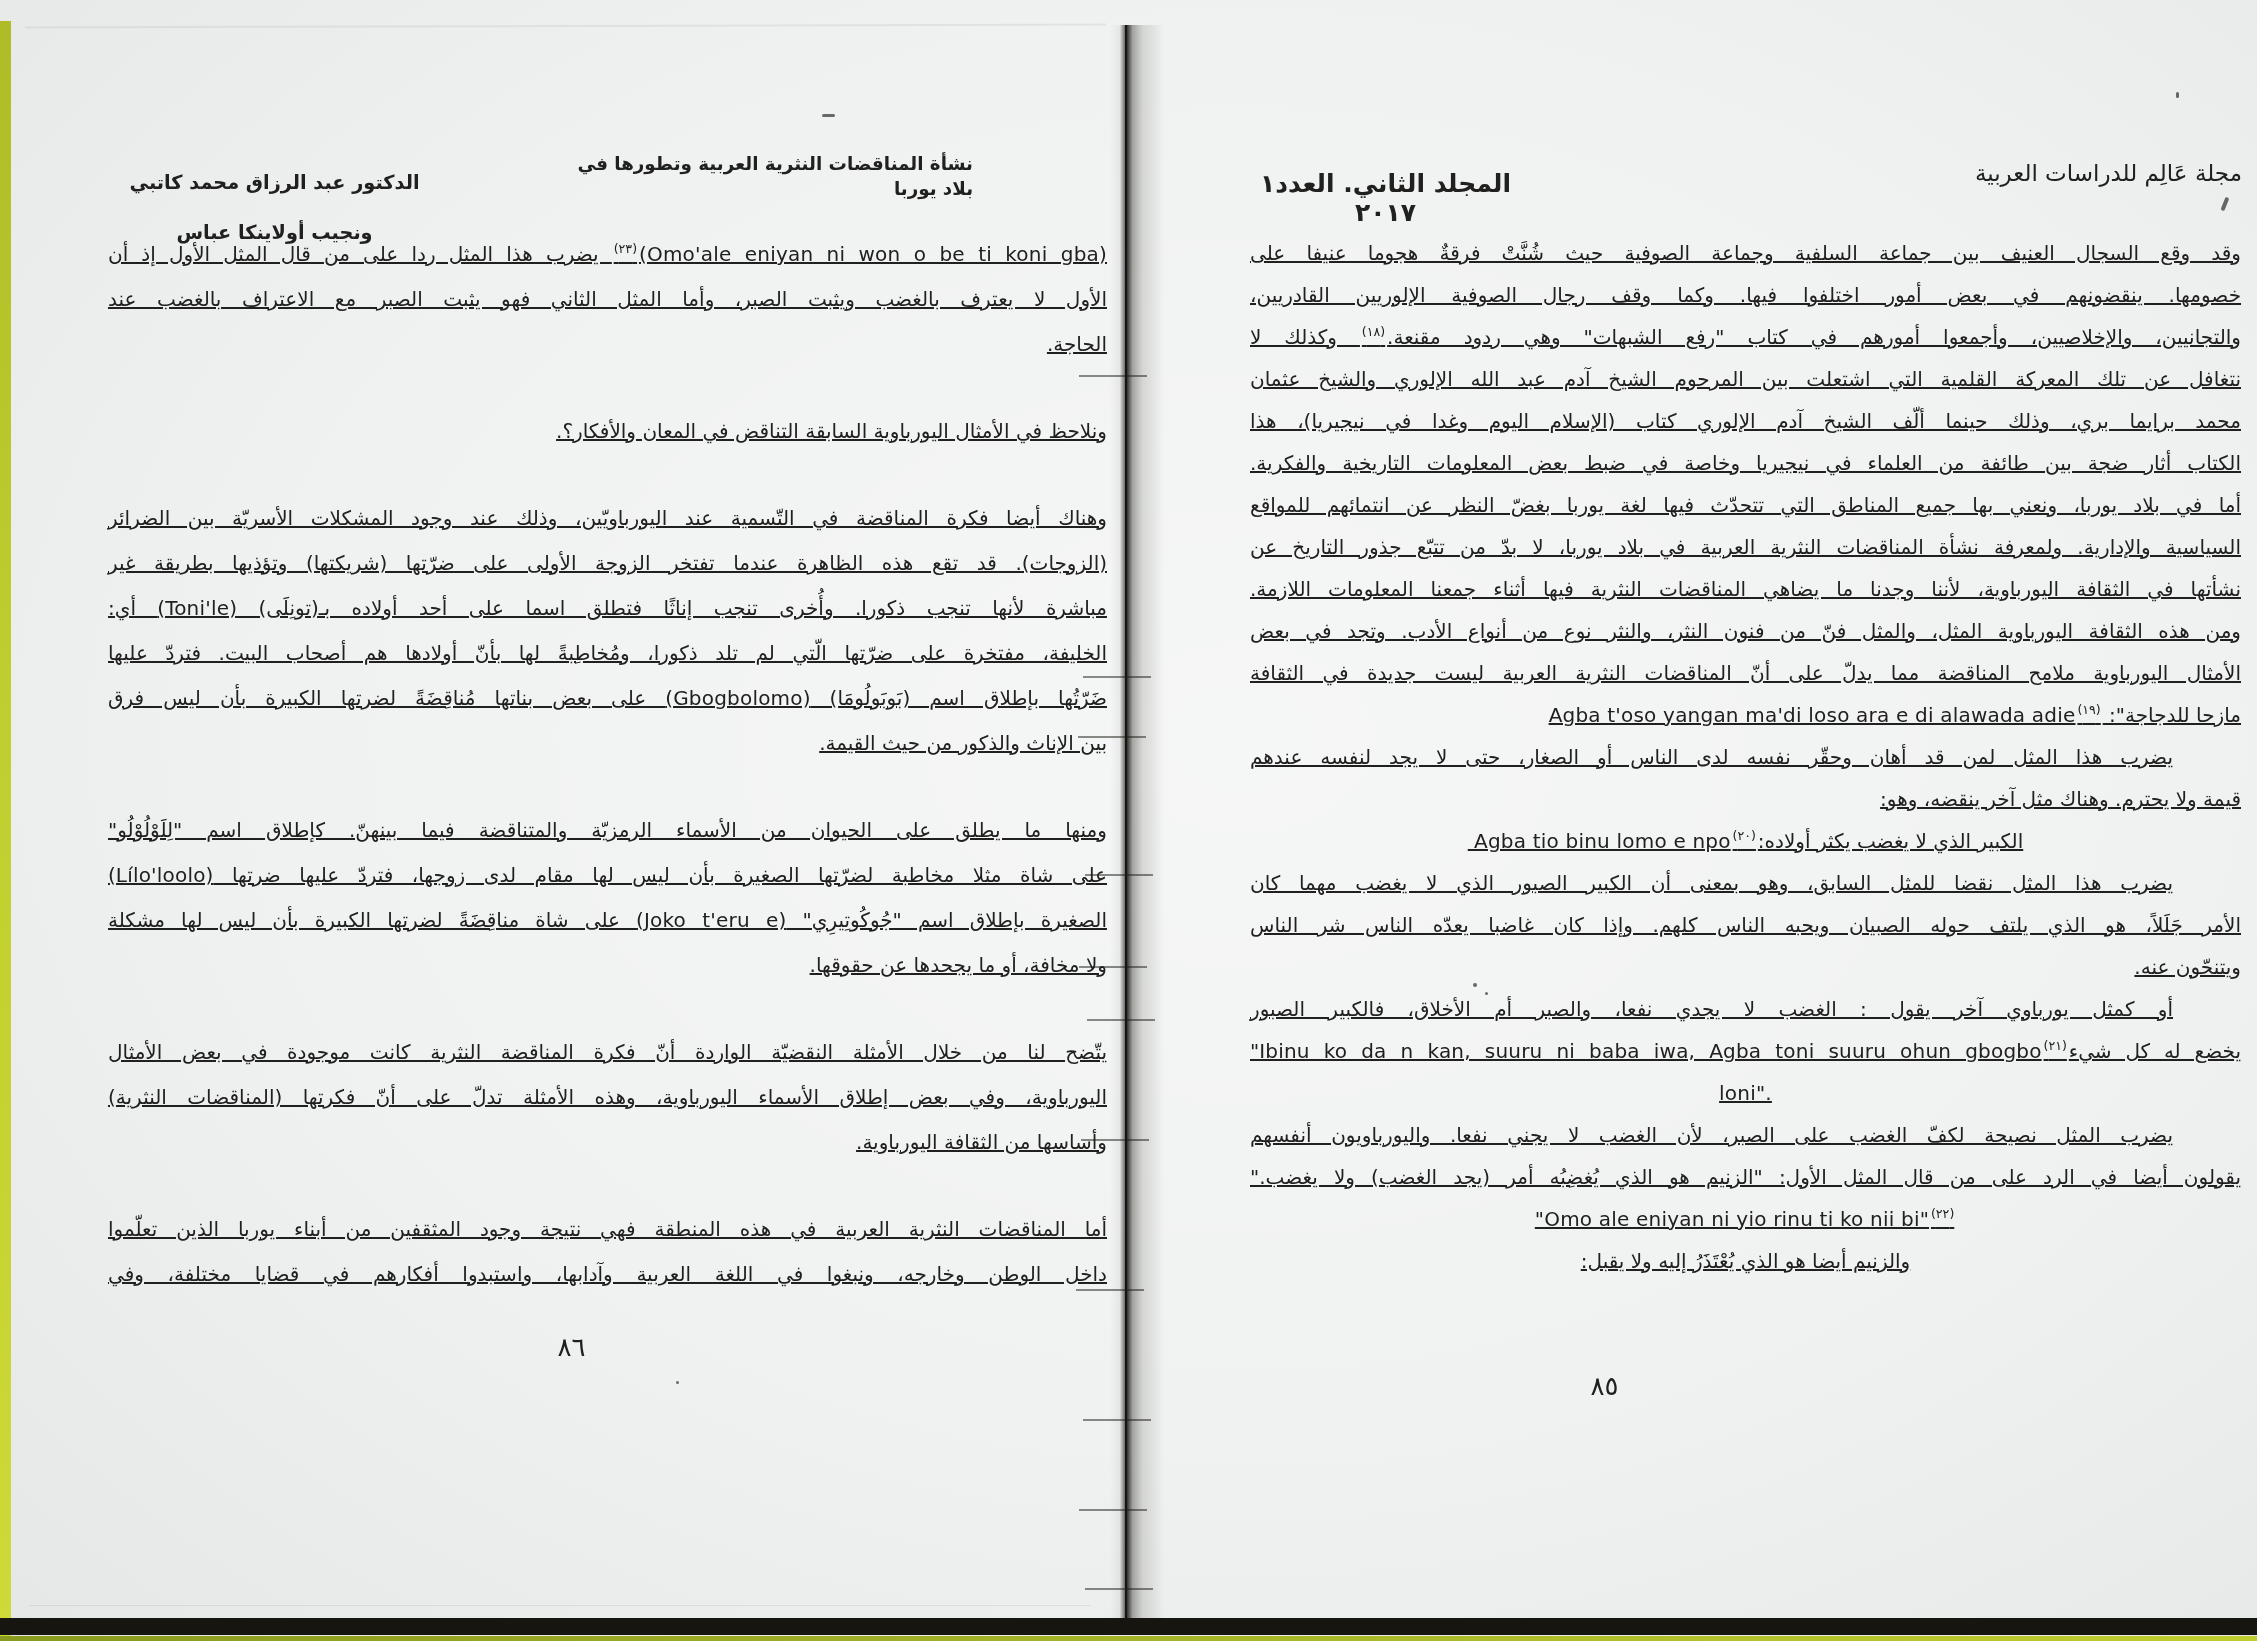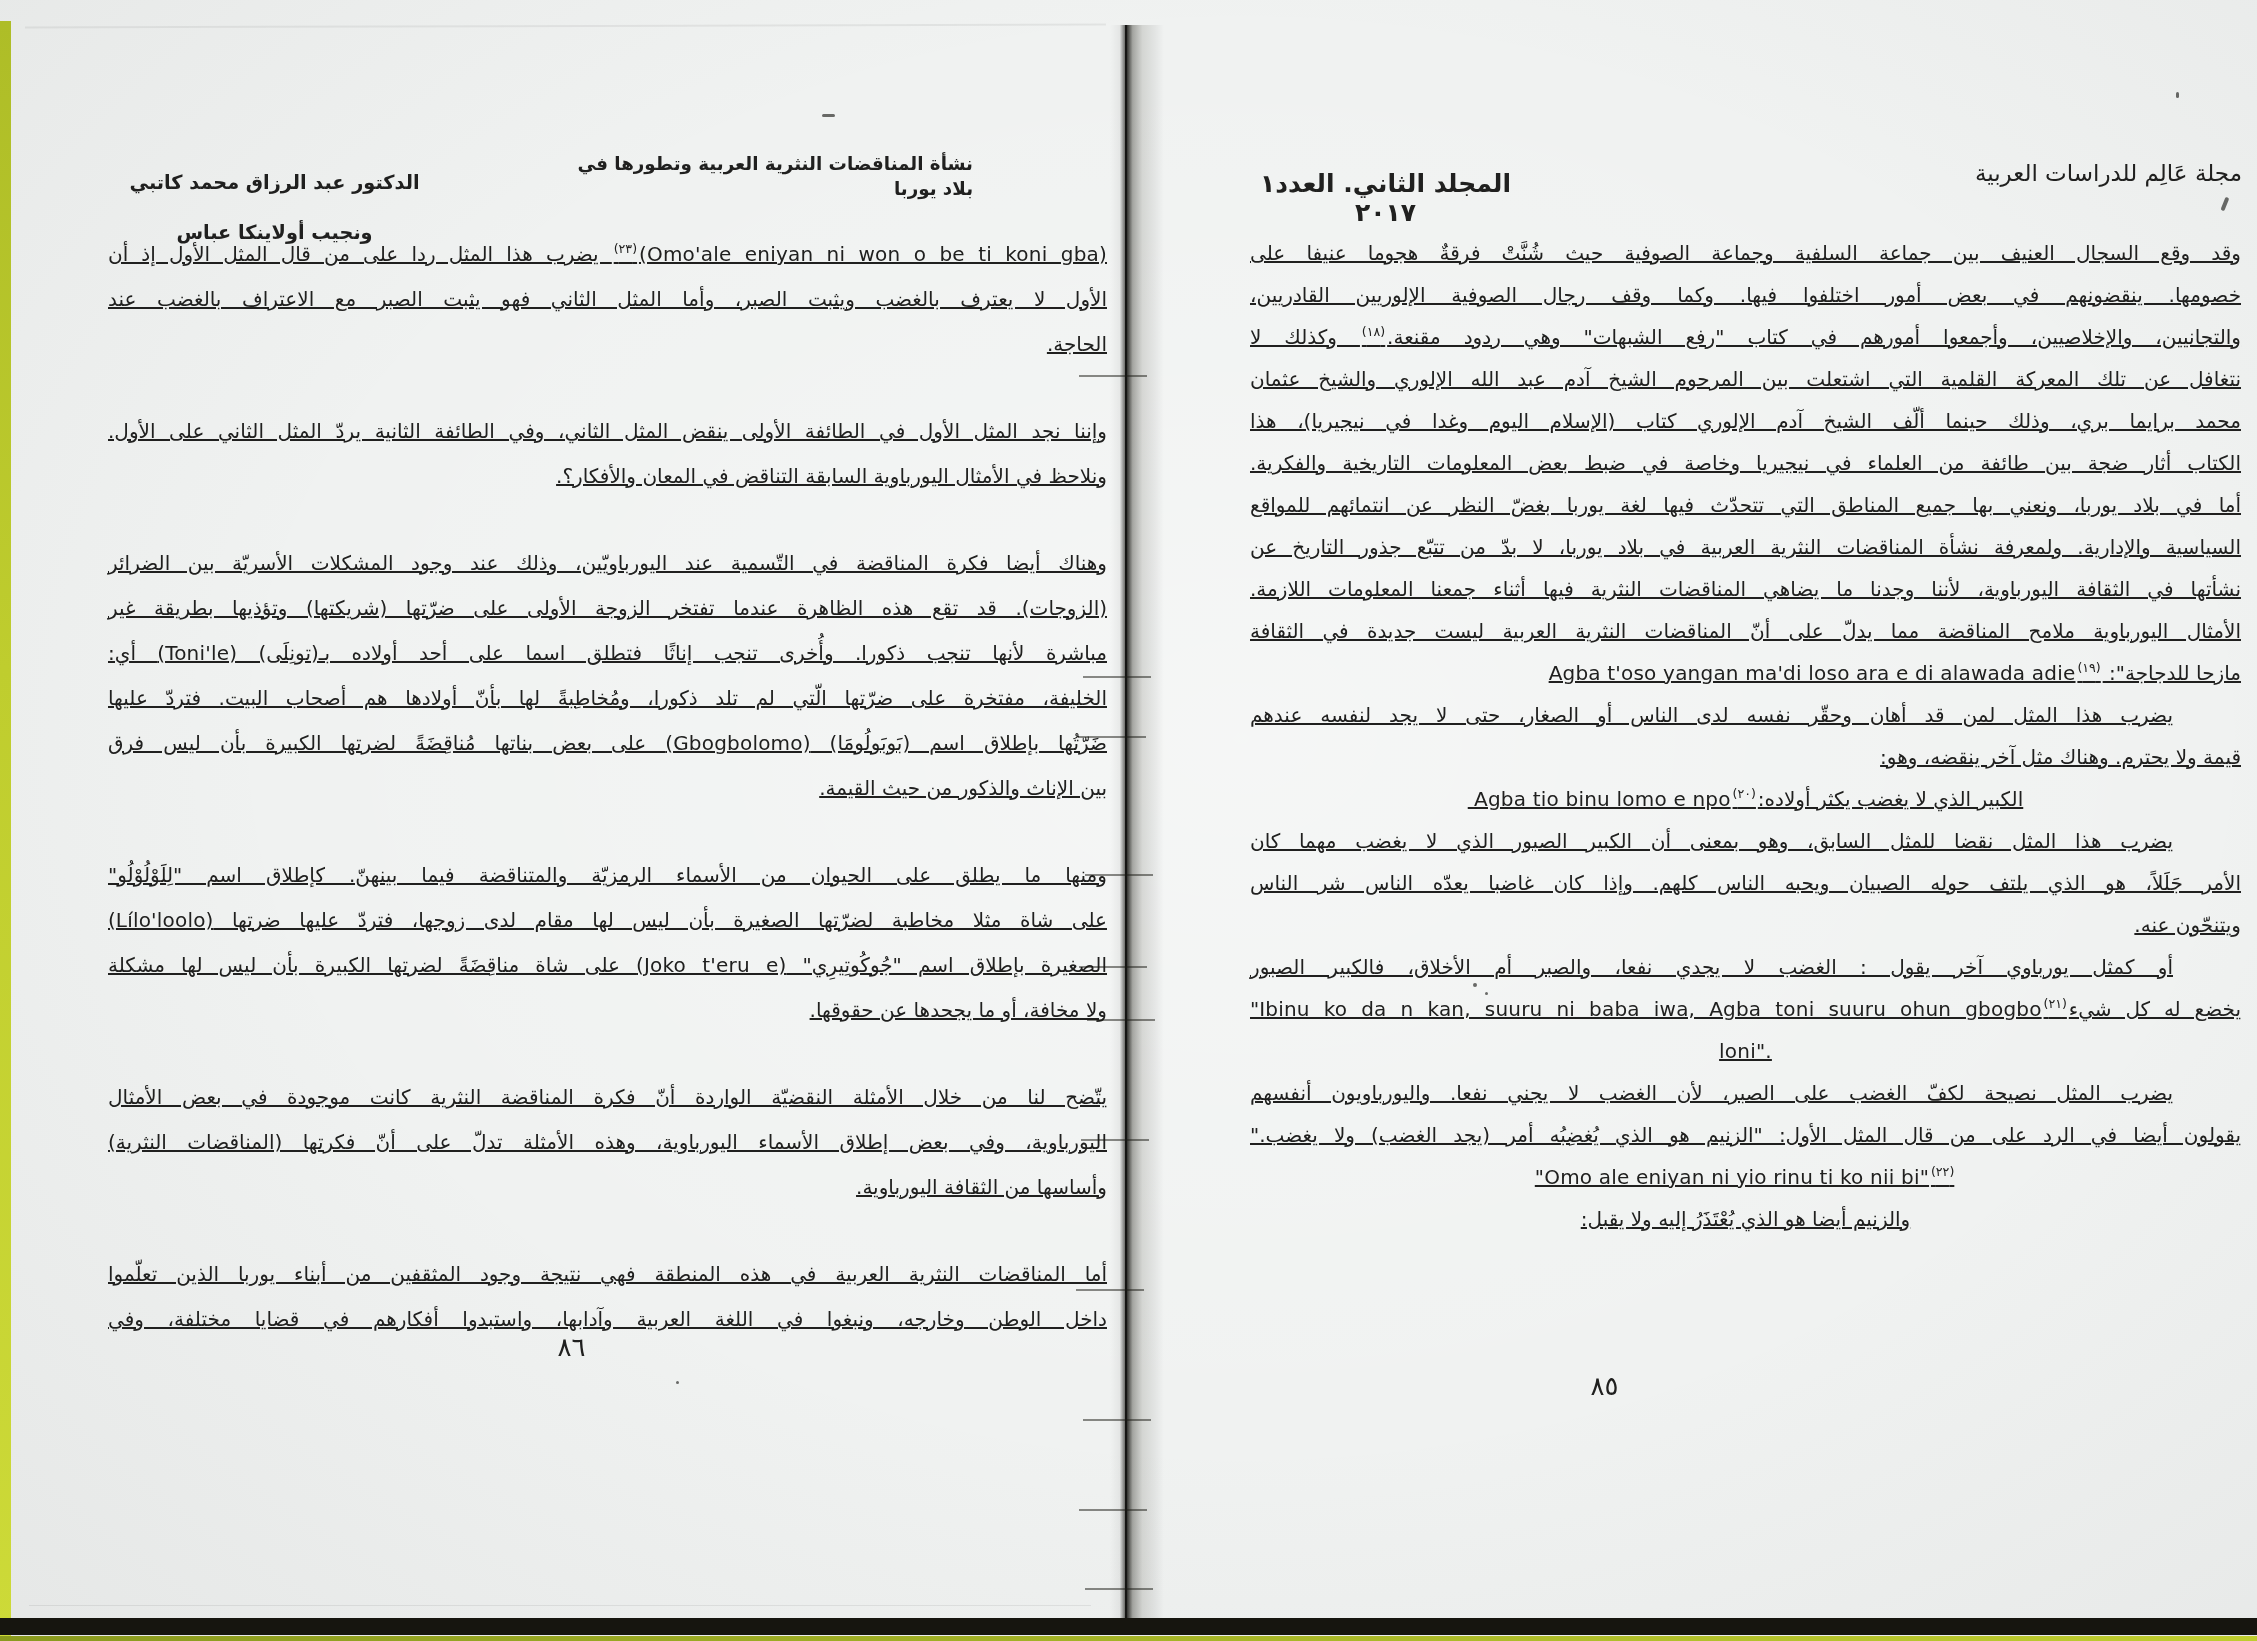--- a/index.html
+++ b/index.html
@@ -78,21 +78,20 @@
       <div>الدكتور عبد الرزاق محمد كاتبي</div>
       <div>ونجيب أولاينكا عباس</div>
     </div>
     <div class="body" id="left-body">
         <div class="para">
           <div class="line a-j"><span dir="ltr" class="latin">(Omo'ale eniyan ni won o be ti koni gba)</span><sup dir="rtl">(٢٣)</sup><span dir="rtl"> يضرب هذا المثل ردا على من قال المثل الأول إذ أن</span></div>
           <div class="line a-j"><span dir="rtl">الأول لا يعترف بالغضب ويثبت الصبر، وأما المثل الثاني فهو يثبت الصبر مع الاعتراف بالغضب عند</span></div>
           <div class="line a-r"><span dir="rtl">الحاجة.</span></div>
         </div>
         <div class="para">
-          <div class="line a-j"><span dir="rtl">وإننا نجد المثل الأول في الطائفة الأولى ينقض المثل الثاني، وفي الطائفة الثانية يردّ المثل الثاني على الأول.</span></div>
           <div class="line a-r"><span dir="rtl">ونلاحظ في الأمثال اليورباوية السابقة التناقض في المعان والأفكار؟.</span></div>
         </div>
         <div class="para">
           <div class="line a-j"><span dir="rtl">وهناك أيضا فكرة المناقضة في التّسمية عند اليورباويّين، وذلك عند وجود المشكلات الأسريّة بين الضرائر</span></div>
           <div class="line a-j"><span dir="rtl">(الزوجات). قد تقع هذه الظاهرة عندما تفتخر الزوجة الأولى على ضرّتها (شريكتها) وتؤذيها بطريقة غير</span></div>
           <div class="line a-j"><span dir="rtl">مباشرة لأنها تنجب ذكورا. وأُخرى تنجب إناثًا فتطلق اسما على أحد أولاده بـ(تونِلَى) </span><span dir="ltr" class="latin">(Toni'le)</span><span dir="rtl"> أي:</span></div>
           <div class="line a-j"><span dir="rtl">الخليفة، مفتخرة على ضرّتها الّتي لم تلد ذكورا، ومُخاطِبةً لها بأنّ أولادها هم أصحاب البيت. فتردّ عليها</span></div>
           <div class="line a-j"><span dir="rtl">ضَرّتُها بإطلاق اسم (بَوبَولُومَا) </span><span dir="ltr" class="latin">(Gbogbolomo)</span><span dir="rtl"> على بعض بناتها مُناقِضَةً لضرتها الكبيرة بأن ليس فرق</span></div>
           <div class="line a-r"><span dir="rtl">بين الإناث والذكور من حيث القيمة.</span></div>
         </div>
@@ -122,20 +121,21 @@
         <div class="para">
           <div class="line a-j"><span dir="rtl">وقد وقع السجال العنيف بين جماعة السلفية وجماعة الصوفية حيث شُنَّتْ فرقةٌ هجوما عنيفا على</span></div>
           <div class="line a-j"><span dir="rtl">خصومها. ينقضونهم في بعض أمور اختلفوا فيها. وكما وقف رجال الصوفية الإلوريين القادريين،</span></div>
           <div class="line a-j"><span dir="rtl">والتجانيين، والإخلاصيين، وأجمعوا أمورهم في كتاب "رفع الشبهات" وهي ردود مقنعة.</span><sup dir="rtl">(١٨)</sup><span dir="rtl"> وكذلك لا</span></div>
           <div class="line a-j"><span dir="rtl">نتغافل عن تلك المعركة القلمية التي اشتعلت بين المرحوم الشيخ آدم عبد الله الإلوري والشيخ عثمان</span></div>
           <div class="line a-j"><span dir="rtl">محمد برايما بري، وذلك حينما ألّف الشيخ آدم الإلوري كتاب (الإسلام اليوم وغدا في نيجيريا)، هذا</span></div>
           <div class="line a-j"><span dir="rtl">الكتاب أثار ضجة بين طائفة من العلماء في نيجيريا وخاصة في ضبط بعض المعلومات التاريخية والفكرية.</span></div>
           <div class="line a-j"><span dir="rtl">أما في بلاد يوربا، ونعني بها جميع المناطق التي تتحدّث فيها لغة يوربا بغضّ النظر عن انتمائهم للمواقع</span></div>
           <div class="line a-j"><span dir="rtl">السياسية والإدارية. ولمعرفة نشأة المناقضات النثرية العربية في بلاد يوربا، لا بدّ من تتبّع جذور التاريخ عن</span></div>
           <div class="line a-j"><span dir="rtl">نشأتها في الثقافة اليورباوية، لأننا وجدنا ما يضاهي المناقضات النثرية فيها أثناء جمعنا المعلومات اللازمة.</span></div>
+          <div class="line a-j"><span dir="rtl">ومن هذه الثقافة اليورباوية المثل، والمثل فنّ من فنون النثر، والنثر نوع من أنواع الأدب. وتجد في بعض</span></div>
           <div class="line a-j"><span dir="rtl">الأمثال اليورباوية ملامح المناقضة مما يدلّ على أنّ المناقضات النثرية العربية ليست جديدة في الثقافة</span></div>
           <div class="line a-r"><span dir="rtl">مازحا للدجاجة": </span><sup dir="rtl">(١٩)</sup><span dir="ltr" class="latin">Agba t'oso yangan ma'di loso ara e di alawada adie</span></div>
         </div>
         <div class="para">
           <div class="line a-j ind"><span dir="rtl">يضرب هذا المثل لمن قد أهان وحقّر نفسه لدى الناس أو الصغار، حتى لا يجد لنفسه عندهم</span></div>
           <div class="line a-r"><span dir="rtl">قيمة ولا يحترم. وهناك مثل آخر ينقضه، وهو:</span></div>
           <div class="line a-c"><span dir="rtl">الكبير الذي لا يغضب يكثر أولاده:</span><sup dir="rtl">(٢٠)</sup><span dir="ltr" class="latin"> Agba tio binu lomo e npo</span></div>
         </div>
         <div class="para">
           <div class="line a-j ind"><span dir="rtl">يضرب هذا المثل نقضا للمثل السابق، وهو بمعنى أن الكبير الصبور الذي لا يغضب مهما كان</span></div>

